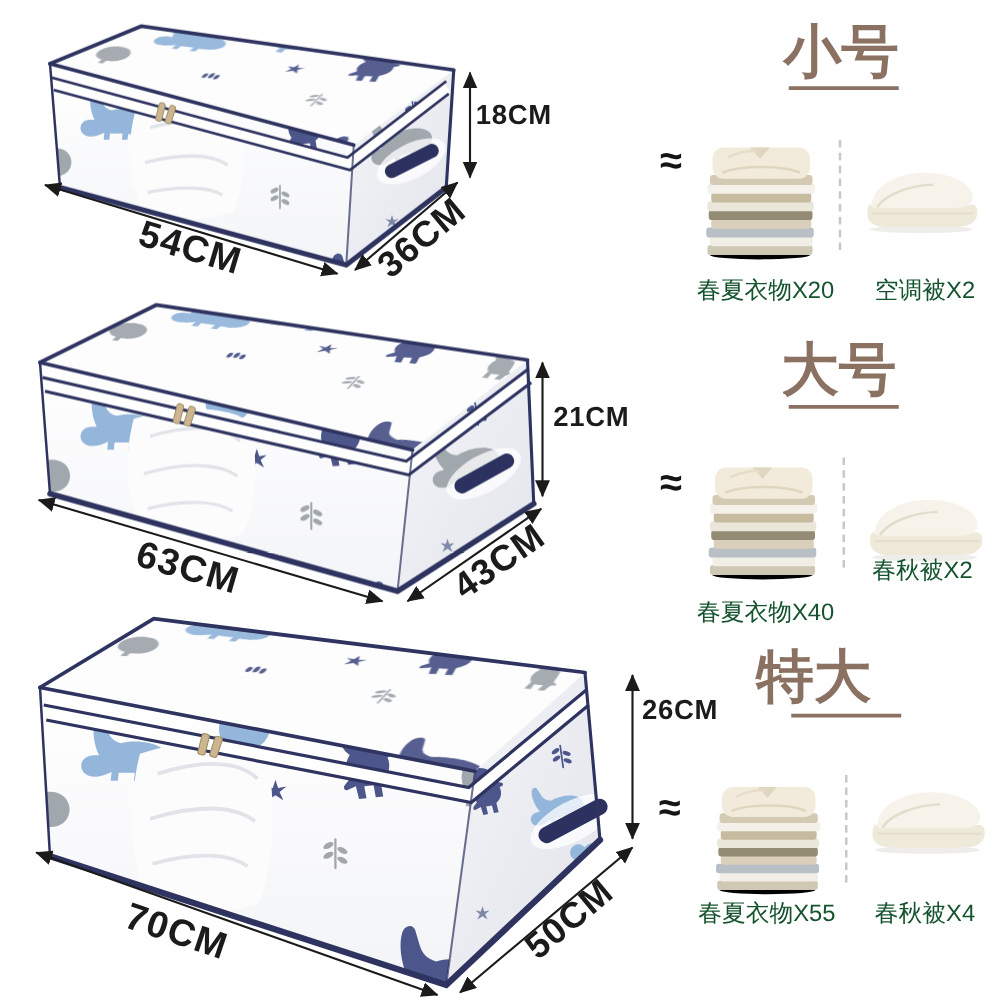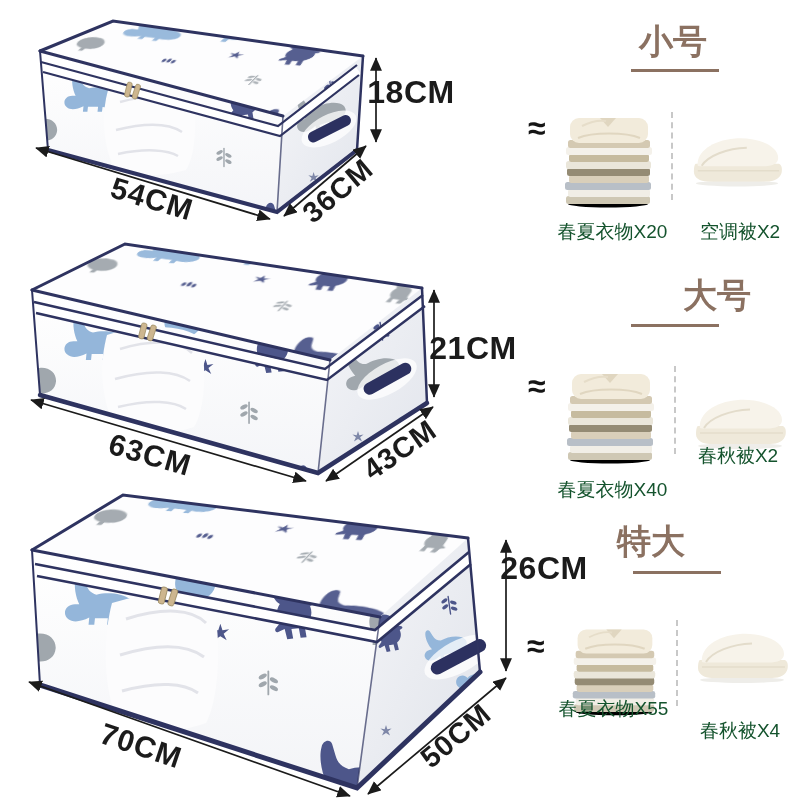--- a/index.html
+++ b/index.html
@@ -11,25 +11,25 @@
   }
   .abs{position:absolute;}
   
   .dim-label{
     position:absolute;white-space:nowrap;
     font-weight:700;color:#1b1b1b;letter-spacing:1px;
     transform-origin:center center;
   }
   .dim-w{font-size:30px;}
   .dim-d{font-size:29px;}
-  .dim-h{font-size:32px;letter-spacing:0.5px;}
+  .dim-h{font-size:22px;letter-spacing:0.5px;}
   
   .size-title{
     position:absolute;width:160px;text-align:center;
-    font-size:34px;font-weight:700;color:#8b7161;line-height:50px;
+    font-size:46px;font-weight:700;color:#8b7161;line-height:50px;
   }
   .title-underline{
     position:absolute;width:88px;height:3px;background:#8b7161;
   }
   .approx{
     position:absolute;font-size:32px;font-weight:700;color:#151515;line-height:32px;
   }
   .capacity-divider{
     position:absolute;width:0;border-left:2px dashed #c8c8c8;
   }
@@ -341,21 +341,21 @@
     <line x1="506" y1="540" x2="506" y2="671" marker-start="url(#ah)" marker-end="url(#ah)"></line>
   </g>
 </svg>
 
 <div class="dim-label dim-w" style="left:152px;top:199px;transform:translate(-50%,-50%) rotate(16.5deg)">54CM</div>
 <div class="dim-label dim-d" style="left:338px;top:191px;transform:translate(-50%,-50%) rotate(-40deg)">36CM</div>
 <div class="dim-label dim-h" style="left:411px;top:92px;transform:translate(-50%,-50%)">18CM</div>
 
 <div class="dim-label dim-w" style="left:150px;top:455px;transform:translate(-50%,-50%) rotate(16deg)">63CM</div>
 <div class="dim-label dim-d" style="left:400px;top:450px;transform:translate(-50%,-50%) rotate(-35deg)">43CM</div>
-<div class="dim-label dim-h" style="left:473px;top:348px;transform:translate(-50%,-50%)">21CM</div>
+<div class="dim-label dim-h" style="left:473px;top:334px;transform:translate(-50%,-50%)">21CM</div>
 
 <div class="dim-label dim-w" style="left:141px;top:746px;transform:translate(-50%,-50%) rotate(18.5deg)">70CM</div>
 <div class="dim-label dim-d" style="left:456px;top:736px;transform:translate(-50%,-50%) rotate(-40deg)">50CM</div>
 <div class="dim-label dim-h" style="left:544px;top:568px;transform:translate(-50%,-50%)">26CM</div>
 
 <div class="size-title" style="left:593px;top:16px;">小号</div>
 <div class="title-underline" style="left:631px;top:69px;"></div>
 <div class="approx" style="left:528px;top:112px;">≈</div>
 <div class="abs" style="left:560px;top:104px;">
   <svg width="96" height="104" viewBox="0 0 96 104">
@@ -364,21 +364,21 @@
 </div>
 <div class="capacity-divider" style="left:671px;top:112px;height:88px;"></div>
 <div class="abs" style="left:688px;top:126px;">
   <svg width="98" height="62" viewBox="0 0 100 62">
       <use href="#quilt"></use>
     </svg>
 </div>
 <div class="capacity-label" style="left:545px;top:219px;width:135px;">春夏衣物X20</div>
 <div class="capacity-label" style="left:686px;top:219px;width:108px;text-align:center;">空调被X2</div>
 
-<div class="size-title" style="left:591px;top:270px;text-align:right;">大号</div>
+<div class="size-title" style="left:591px;top:270px;">大号</div>
 <div class="title-underline" style="left:631px;top:324px;"></div>
 <div class="approx" style="left:528px;top:370px;">≈</div>
 <div class="abs" style="left:562px;top:360px;">
   <svg width="96" height="104" viewBox="0 0 96 104">
       <use href="#clothes-stack"></use>
     </svg>
 </div>
 <div class="capacity-divider" style="left:674px;top:366px;height:88px;"></div>
 <div class="abs" style="left:690px;top:388px;">
   <svg width="100" height="62" viewBox="0 0 100 62">
@@ -395,14 +395,14 @@
   <svg width="92" height="100" viewBox="0 0 96 104">
       <use href="#clothes-stack"></use>
     </svg>
 </div>
 <div class="capacity-divider" style="left:676px;top:620px;height:86px;"></div>
 <div class="abs" style="left:692px;top:622px;">
   <svg width="100" height="62" viewBox="0 0 100 62">
       <use href="#quilt"></use>
     </svg>
 </div>
-<div class="capacity-label" style="left:546px;top:696px;width:135px;">春夏衣物X55</div>
+<div class="capacity-label" style="left:546px;top:718px;width:135px;">春夏衣物X55</div>
 <div class="capacity-label" style="left:686px;top:718px;width:108px;">春秋被X4</div>
 
 </body></html>

